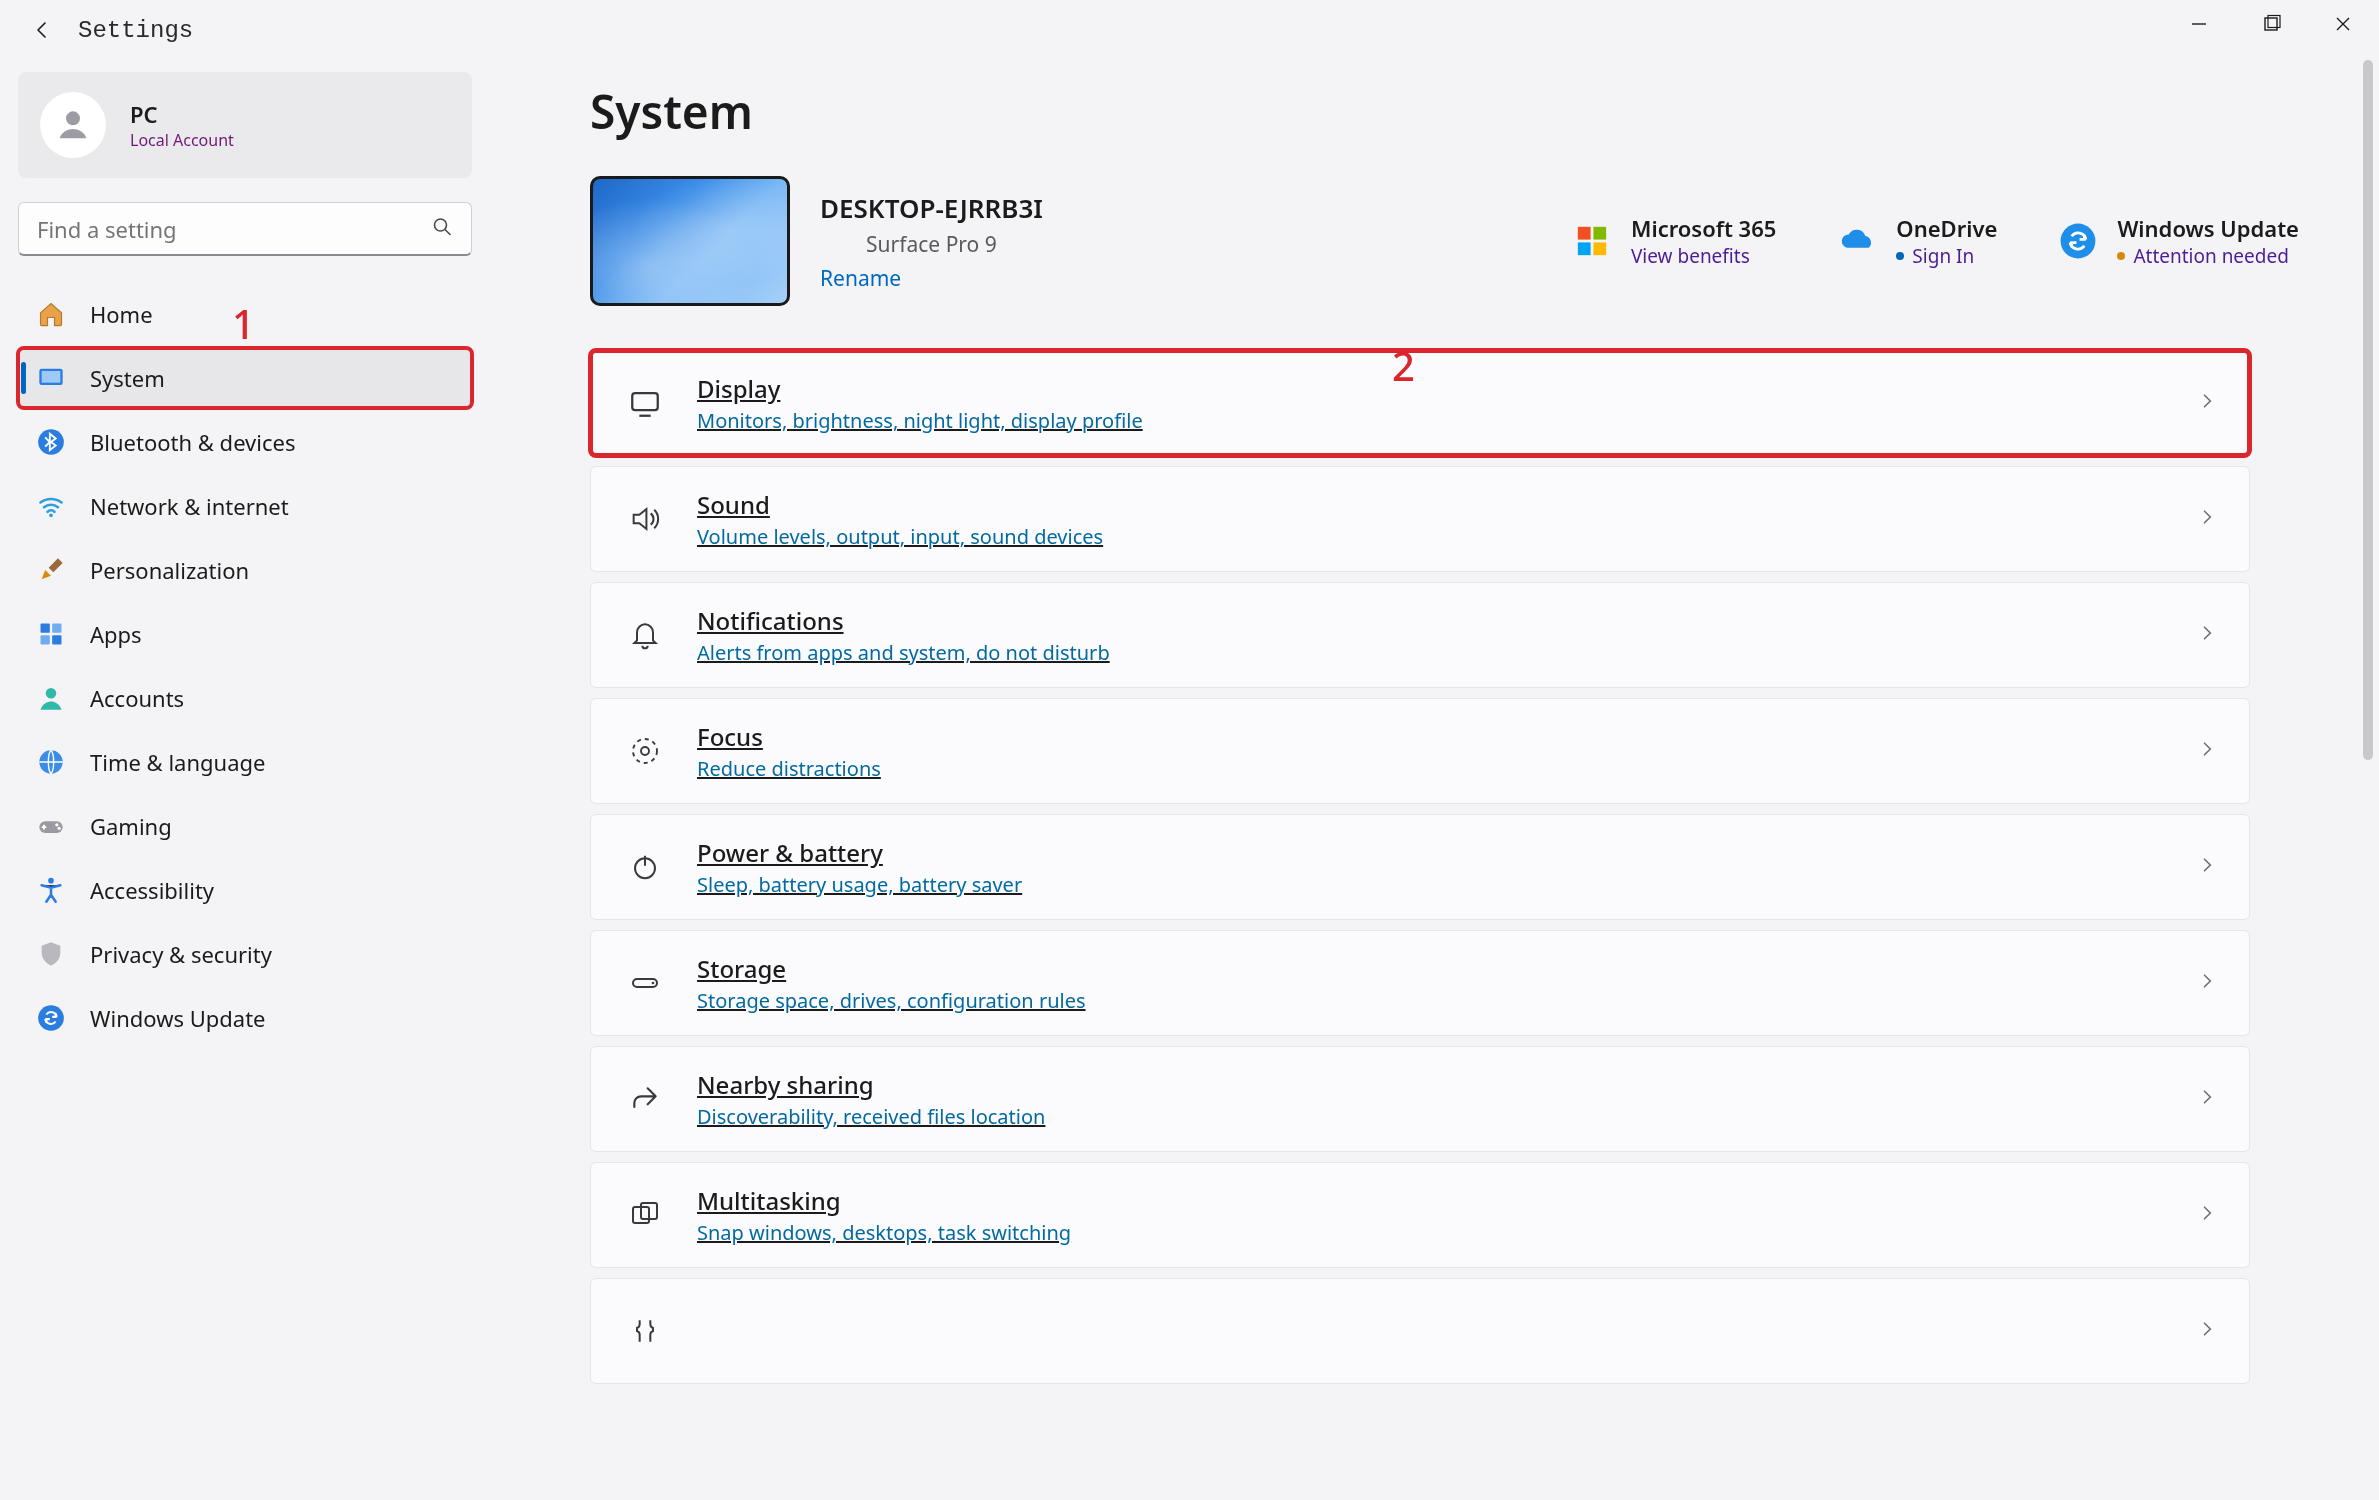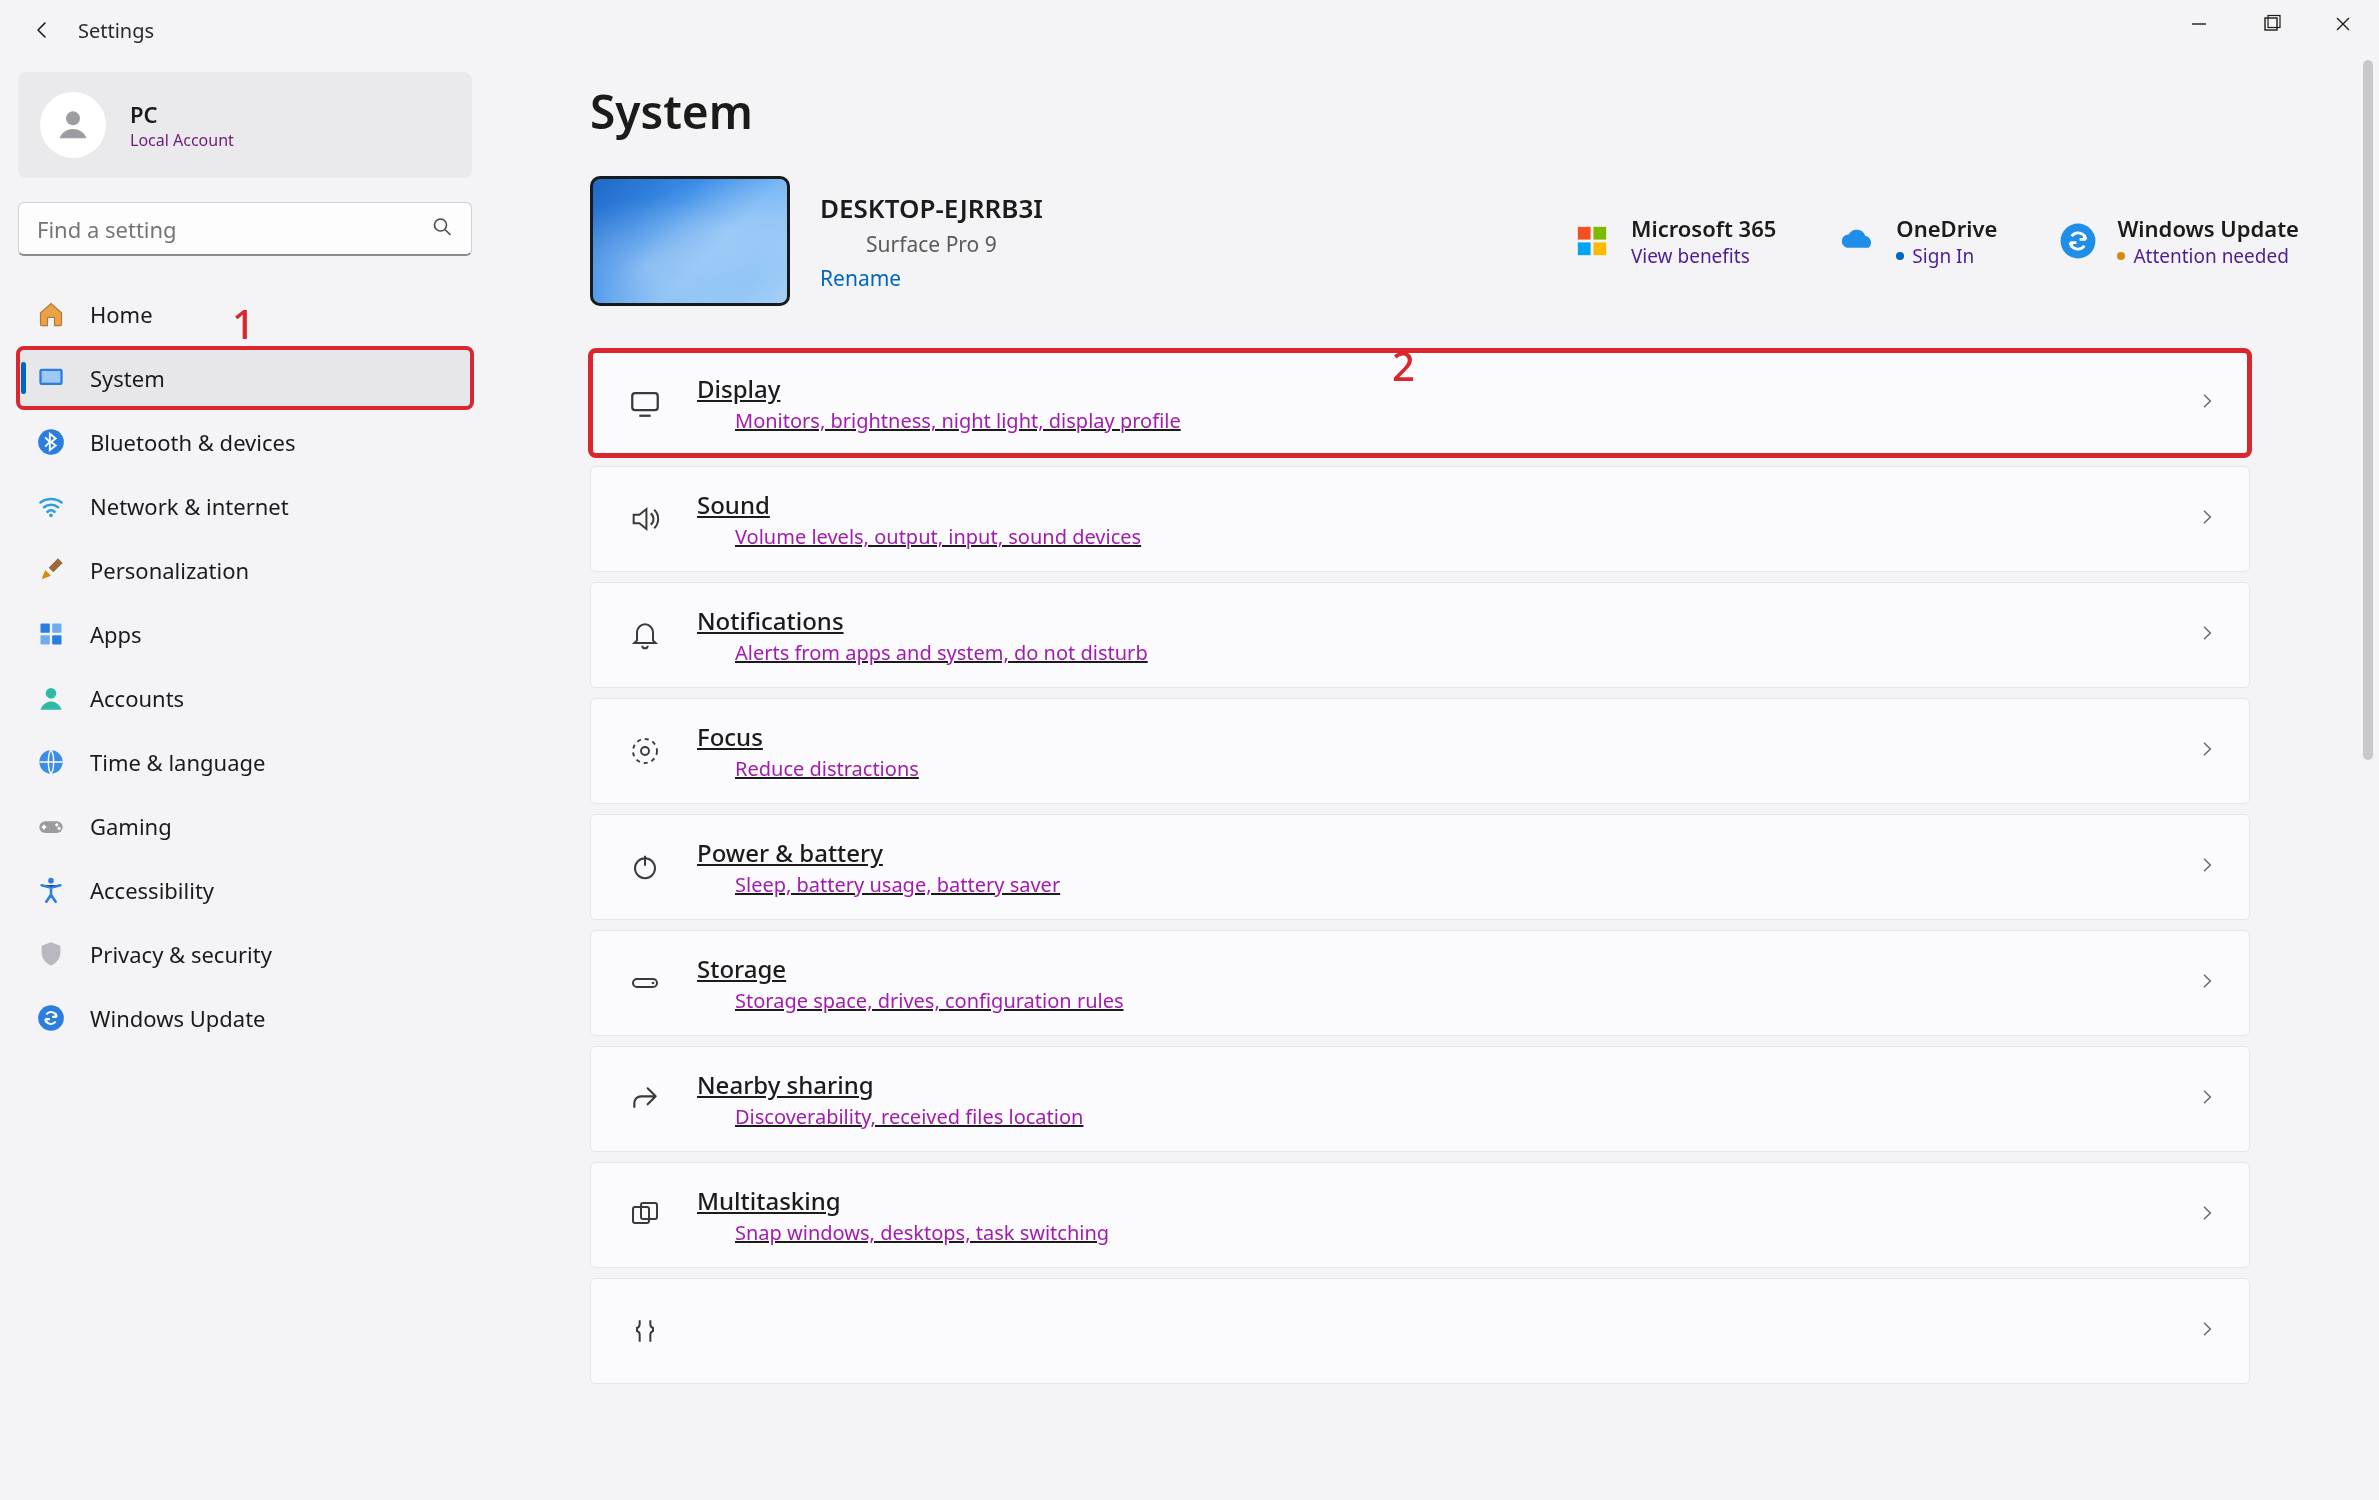--- a/index.html
+++ b/index.html
@@ -1,21 +1,21 @@
 <!DOCTYPE html>
 <html><head>
 <meta charset="utf-8">
 <style>
 * { margin:0; padding:0; box-sizing:border-box; font-family:"Segoe UI Variable","Segoe UI",system-ui,sans-serif; }
 body { background:#f4f4f6; color:#1b1b1b; width:2379px; height:1500px; overflow:hidden; position:relative; }
 
 
 .titlebar { height:60px; display:flex; align-items:center; padding:0 0 0 24px; }
 .titlebar .back-btn { width:36px; height:36px; display:flex; align-items:center; justify-content:center; cursor:pointer; margin-right:18px; }
-.titlebar .title { font-size:20px; color:#2a2a2a; }
+.titlebar .title { font-size:24px; color:#2a2a2a;font-family:Liberation Mono, monospace; }
 .win-controls { position:absolute; top:0; right:0; display:flex; }
 .win-controls .wc { width:72px; height:48px; display:flex; align-items:center; justify-content:center; cursor:pointer; }
 .win-controls svg { width:20px; height:20px; }
 
 
 .shell { display:flex; height:calc(100% - 60px); }
 .sidebar { width:490px; padding:12px 18px 0 18px; }
 .content { flex:1; padding:20px 80px 0 100px; overflow:auto; }
 
 
@@ -57,21 +57,21 @@
 .cloud-text .ct-sub   { font-size:19px; color:#4c1d95; display:flex; align-items:center; gap:8px; }
 .dot-blue  { width:8px; height:8px; border-radius:50%; background:#0067c0; display:inline-block; }
 .dot-amber { width:8px; height:8px; border-radius:50%; background:#d78b0c; display:inline-block; }
 
 
 .settings-list { display:flex; flex-direction:column; gap:10px; max-width:1660px; }
 .setting-row { background:#fbfbfd; border:1px solid #e6e6ea; border-radius:6px; height:106px; display:flex; align-items:center; padding:0 32px; cursor:pointer;text-decoration:underline; }
 .setting-row.highlighted { outline:5px solid #d9272d; outline-offset:-3px; }
 .row-icon { width:44px; display:flex; align-items:center; justify-content:center; margin-right:30px; color:#3a3a3a; }
 .row-text .rt-title { font-size:24px; font-weight:500; }
-.row-text .rt-sub   { font-size:20px; color:#a21caf; margin-top:2px;margin-left:38px; }
+.row-text .rt-sub   { font-size:20px; color:#0369a1; margin-top:2px; }
 .chevron { margin-left:auto; color:#6a6a6a; }
 
 
 .scrollbar-track { position:absolute; right:4px; top:60px; bottom:0; width:14px; }
 .scrollbar-thumb { position:absolute; right:2px; top:0; width:10px; height:700px; background:#c8c8cc; border-radius:6px; }
 
 </style>
 </head>
 <body>
 

